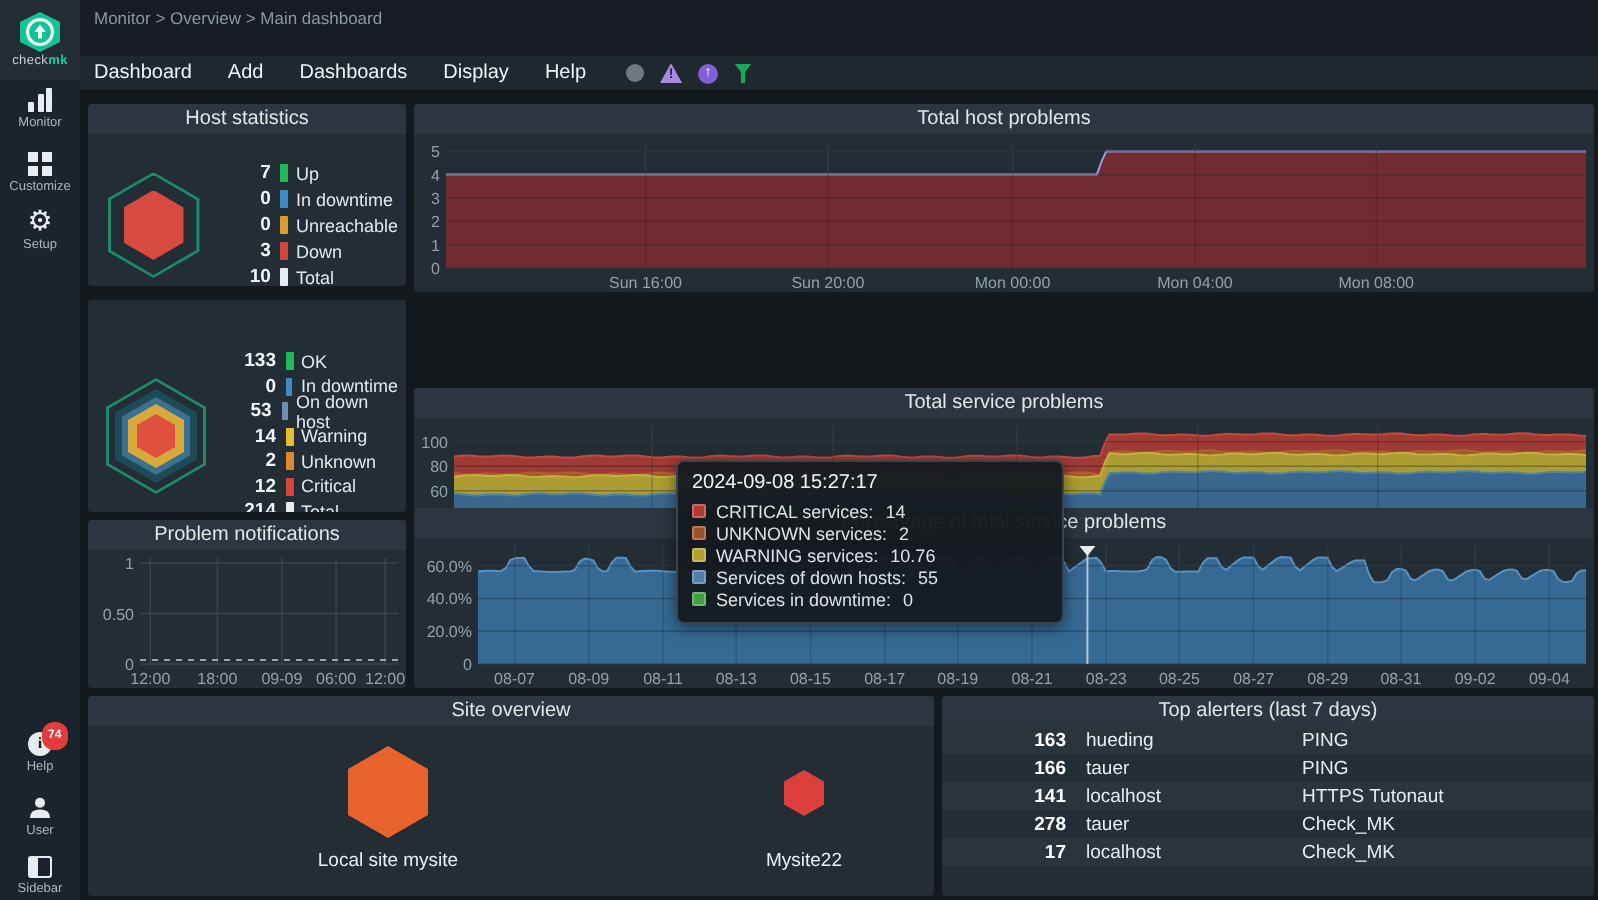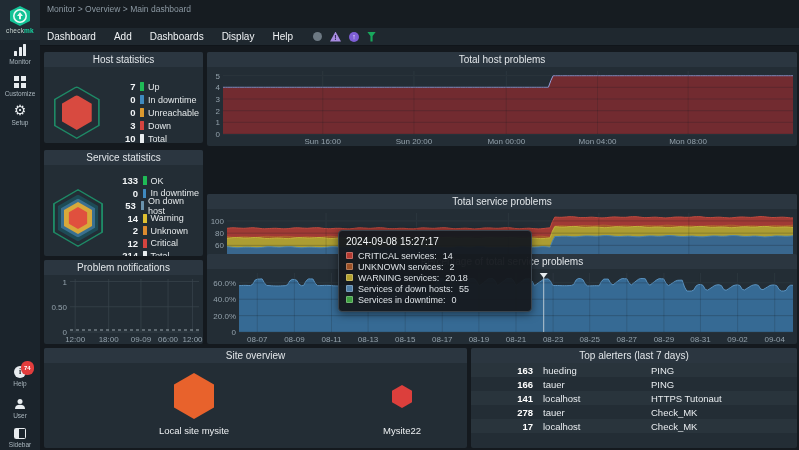--- a/index.html
+++ b/index.html
@@ -185,21 +185,20 @@
         <li class="stat-row">
             <span class="num">10</span>
             <i class="sw" style="background-color: rgb(233, 237, 239);"></i>
             <span class="lb">Total</span>
           </li>
       </ul>
     </div>
   </section>
 
   <section class="panel svc" style="left:44px; top:150px; width:159px; height:106px;">
-    <div class="panel-head">Service statistics</div>
     <div class="panel-body stats-wrap">
       <div class="hexbox">
         <div class="hex" style="width: 50px; height: 58px; background-color: rgb(30, 138, 102);"></div>
         <div class="hex" style="width: 47px; height: 55px; background-color: rgb(35, 45, 53);"></div>
         <div class="hex" style="width: 41px; height: 47px; background-color: rgb(29, 75, 85);"></div>
         <div class="hex" style="width: 34px; height: 39px; background-color: rgb(58, 112, 144);"></div>
         <div class="hex" style="width: 28px; height: 32px; background-color: rgb(215, 169, 58);"></div>
         <div class="hex" style="width: 19px; height: 22px; background-color: rgb(224, 80, 62);"></div>
       </div>
       <ul class="stat-rows" style="list-style:none;">
@@ -471,21 +470,21 @@
         <span class="vl">14</span>
       </div>
     <div class="tt-row">
         <i class="sw" style="background-color: rgb(156, 81, 38);"></i>
         <span class="lb">UNKNOWN services:</span>
         <span class="vl">2</span>
       </div>
     <div class="tt-row">
         <i class="sw" style="background-color: rgb(179, 160, 47);"></i>
         <span class="lb">WARNING services:</span>
-        <span class="vl">20.18</span>
+        <span class="vl">10.76</span>
       </div>
     <div class="tt-row">
         <i class="sw" style="background-color: rgb(79, 126, 166);"></i>
         <span class="lb">Services of down hosts:</span>
         <span class="vl">55</span>
       </div>
     <div class="tt-row">
         <i class="sw" style="background-color: rgb(63, 161, 66);"></i>
         <span class="lb">Services in downtime:</span>
         <span class="vl">0</span>

